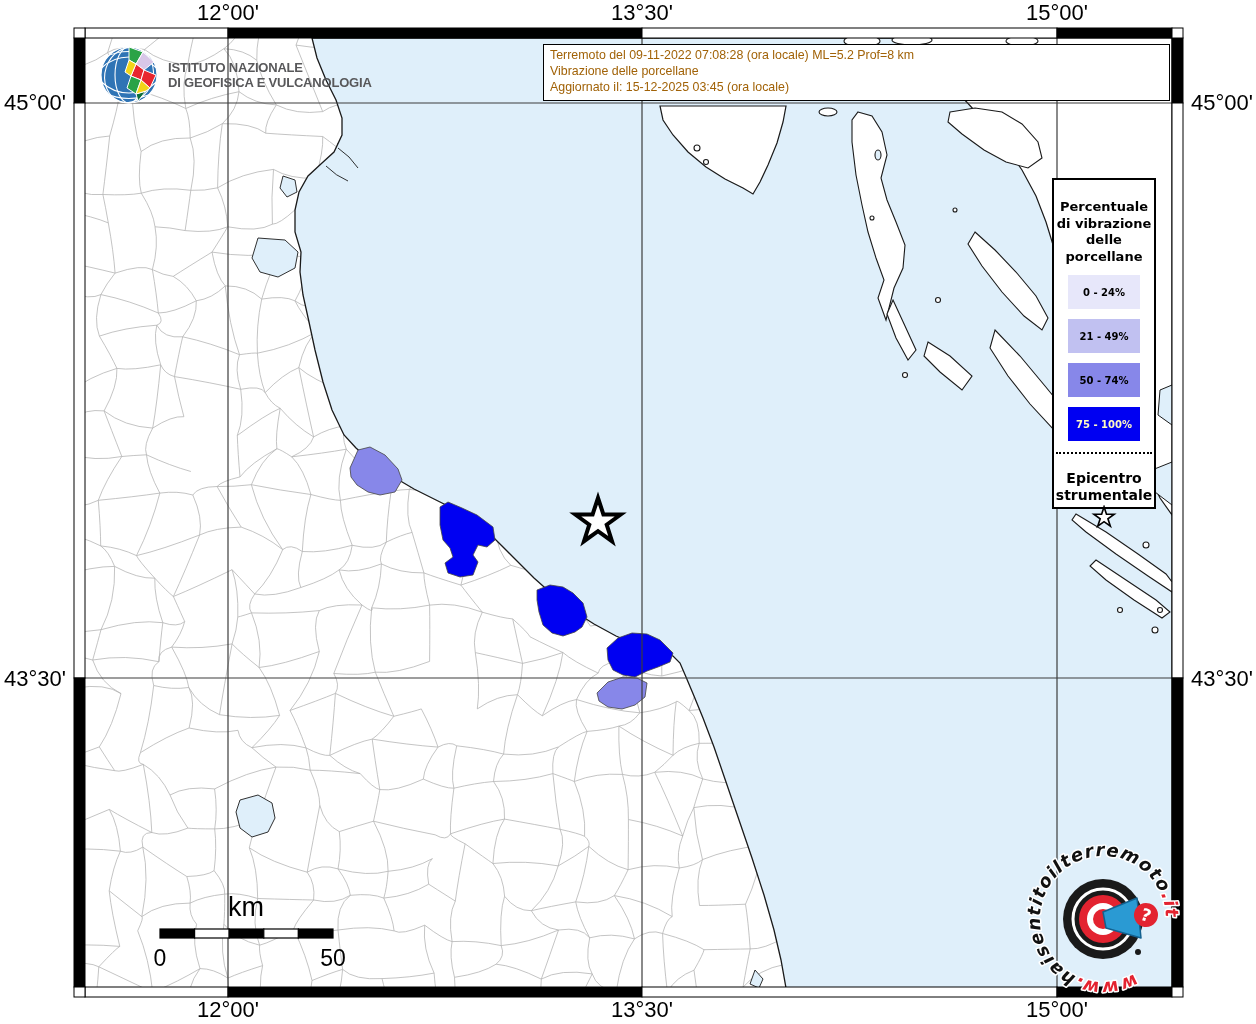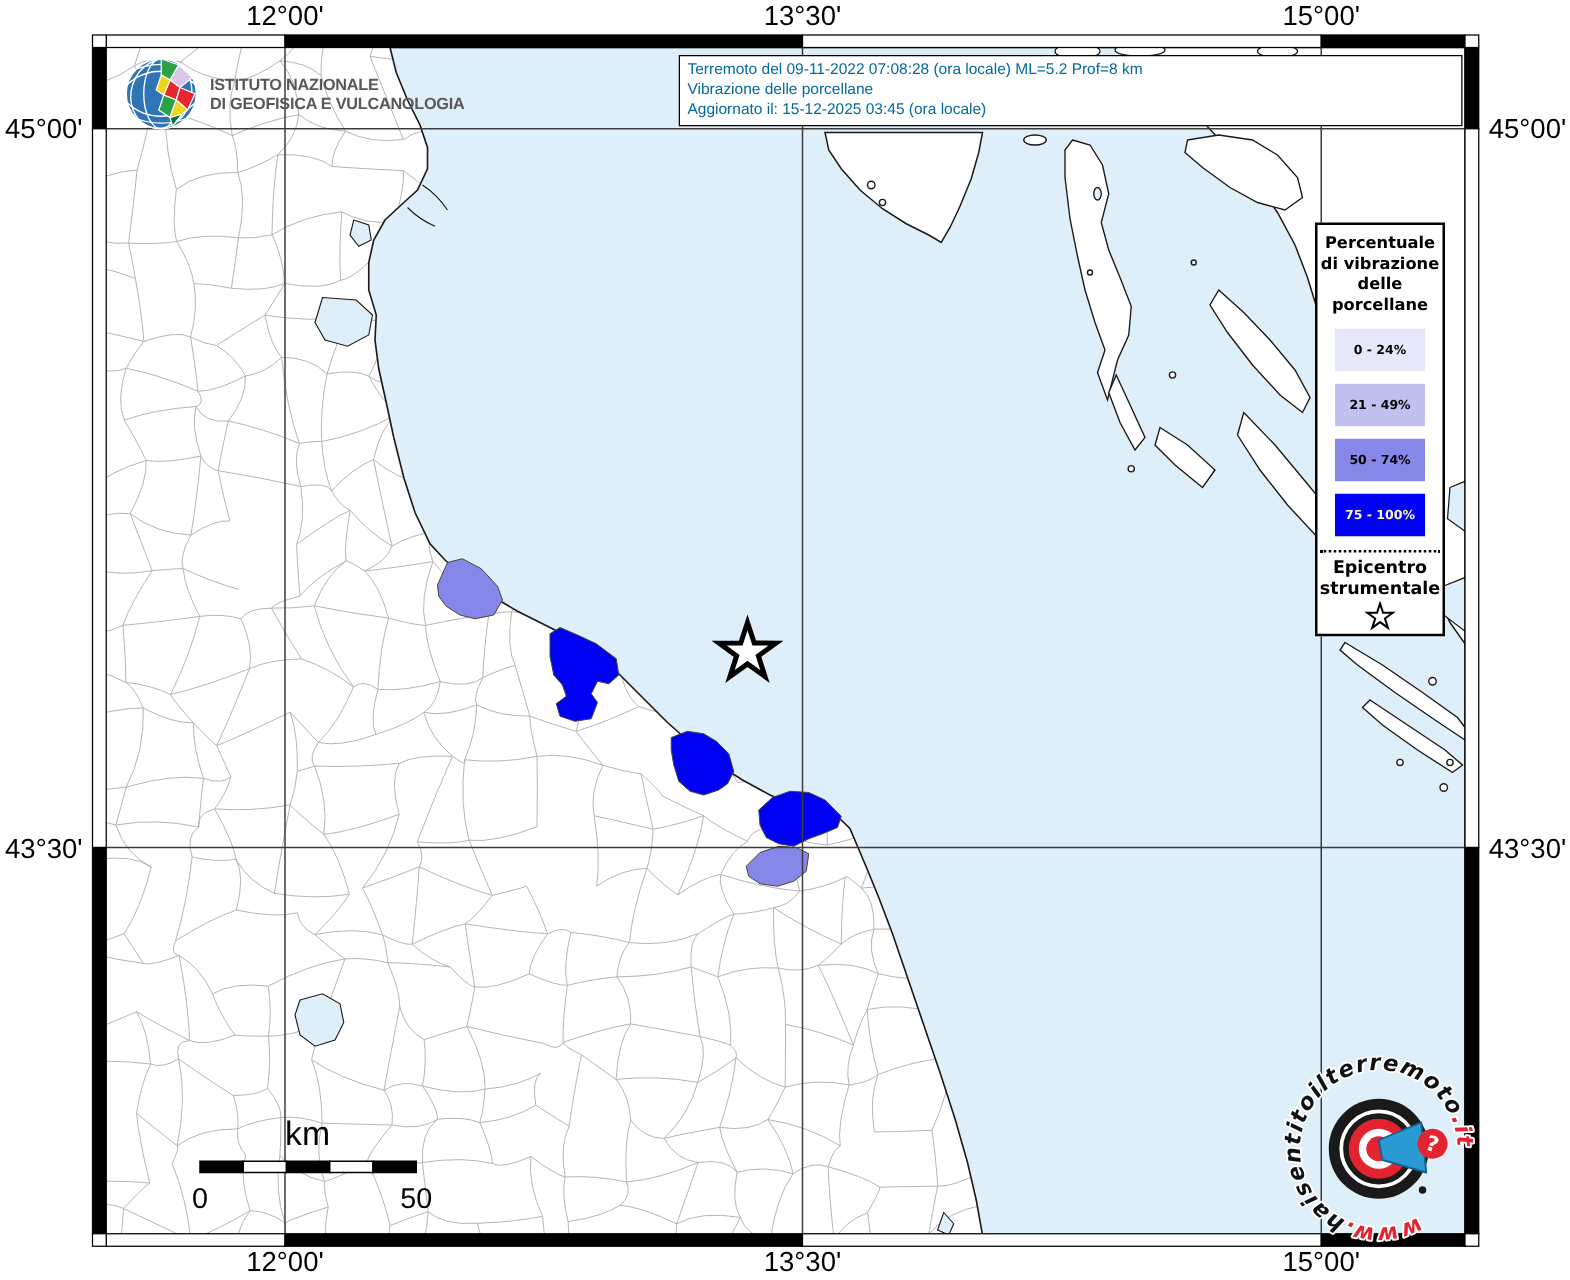--- a/index.html
+++ b/index.html
@@ -3,33 +3,33 @@
 <meta charset="utf-8">
 <style>
   html,body{margin:0;padding:0;background:#fff;}
   #page{position:relative;width:1256px;height:1024px;background:#fff;overflow:hidden;
         font-family:"Liberation Sans",sans-serif;}
   #mapsvg{position:absolute;left:0;top:0;}
   .axis-label{font-family:"Liberation Sans",sans-serif;font-size:22px;fill:#000;}
   
   #titlebox{position:absolute;left:543px;top:44px;width:614px;background:#fff;
     border:1px solid #000;padding:3px 5px 4px 6px;font-size:12.4px;line-height:15.9px;
-    white-space:nowrap;color:#0369a1;}
+    white-space:nowrap;color:#a16207;}
   
   #ingv{position:absolute;left:98px;top:44px;display:flex;align-items:center;}
   #ingv .txt{margin-left:8px;color:#58585a;font-weight:bold;font-size:13px;line-height:15px;
     letter-spacing:-0.2px;font-family:"Liberation Sans",sans-serif;}
   
   #legend{position:absolute;left:1052px;top:178px;width:100px;height:327px;background:#fff;
     border:2px solid #000;font-family:"DejaVu Sans",sans-serif;text-align:center;}
-  #legend .ltitle{font-weight:bold;font-size:13px;line-height:16.5px;margin-top:7px;}
+  #legend .ltitle{font-weight:bold;font-size:13px;line-height:16.5px;margin-top:19px;}
   .swatch{width:72px;height:34px;margin:10px auto 0 auto;display:flex;align-items:center;
     justify-content:center;font-weight:bold;font-size:10px;}
   #legend .dots{border-top:2px dotted #000;margin:11px 2px 0 2px;}
-  #legend .epi{font-weight:bold;font-size:14px;line-height:17px;margin-top:4px;}
+  #legend .epi{font-weight:bold;font-size:14px;line-height:17px;margin-top:16px;}
   #legend svg{display:block;margin:1px auto 0 auto;}
 </style>
 </head>
 <body>
 
 <div id="page">
 
 <svg id="mapsvg" width="1256" height="1024" viewBox="0 0 1256 1024">
   <defs>
     <clipPath id="mapclip">

